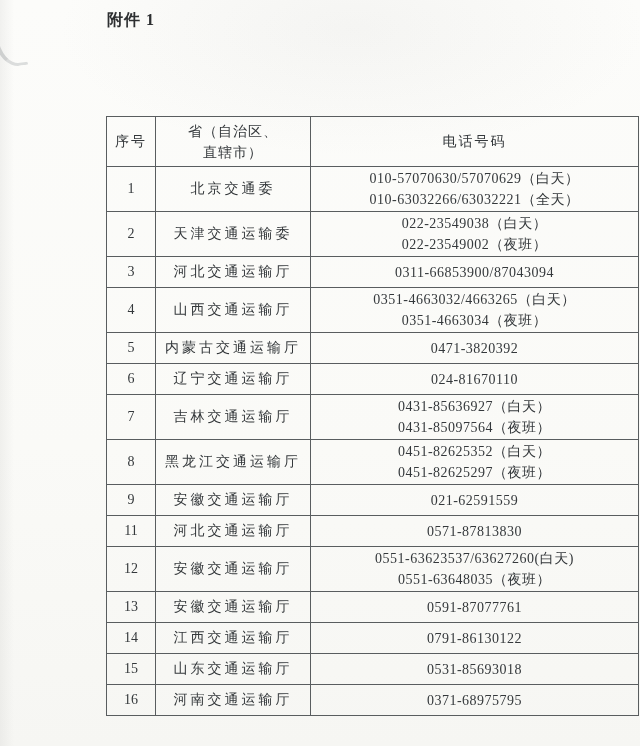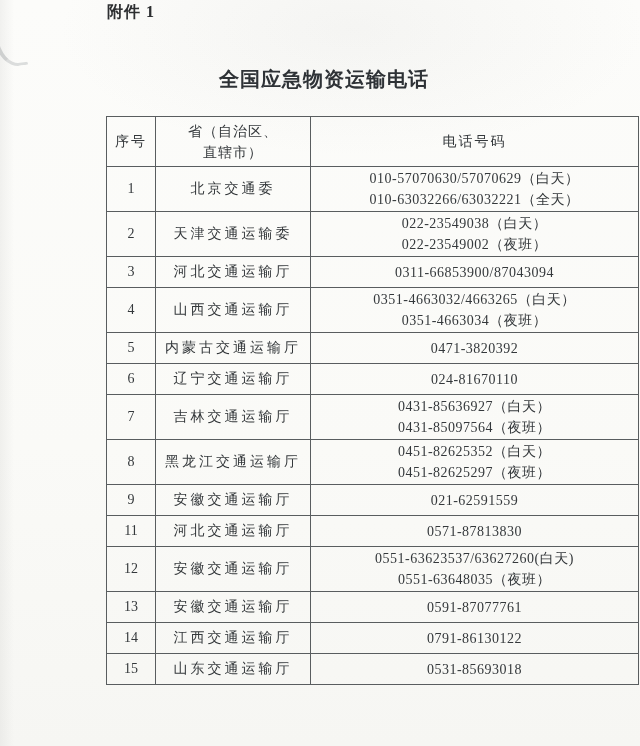--- a/index.html
+++ b/index.html
@@ -20,21 +20,21 @@
   }
   .scan-mark{
     position:absolute;left:-6px;top:6px;width:26px;height:58px;
     border-left:4px solid #c6c8c8;
     border-bottom:3px solid #d4d6d6;
     border-bottom-left-radius:22px 30px;
     opacity:.8;
     transform:rotate(-8deg);
   }
   .attachment{
-    position:absolute;left:83px;top:2px;
+    position:absolute;left:83px;top:10px;
     font-size:16px;font-weight:600;letter-spacing:1px;color:#2d2f31;padding-left:24px;
   }
   .title{
     position:absolute;left:58px;top:66px;width:532px;margin:0;
     text-align:center;font-size:20px;font-weight:bold;
     letter-spacing:1px;color:#2e3236;
   }
   table{
     position:absolute;left:58px;top:116px;width:532px;
     border-collapse:collapse;table-layout:fixed;margin-left:48px;
@@ -57,21 +57,20 @@
   td.c1{font-family:"Liberation Serif","DejaVu Serif",serif}
   td.c3 div{line-height:21px;letter-spacing:.5px}
   tr.single td.c3 div{line-height:29px}
 </style>
 </head>
 <body>
 
 <div class="page">
   <div class="scan-mark"></div>
   <div class="attachment">附件 1</div>
-  <h1 class="title">全国应急物资运输电话</h1>
 
   <table>
     <colgroup>
         <col class="w1">
         <col class="w2">
         <col class="w3">
       </colgroup>
     <thead>
       <tr>
         <th class="c1">序号</th>
@@ -178,15 +177,22 @@
             <div>0791-86130122</div>
           </td>
         </tr>
         <tr class="single">
           <td class="c1">15</td>
           <td class="c2">山东交通运输厅</td>
           <td class="c3">
             <div>0531-85693018</div>
           </td>
         </tr>
+        <tr class="single">
+          <td class="c1">16</td>
+          <td class="c2">河南交通运输厅</td>
+          <td class="c3">
+            <div>0371-68975795</div>
+          </td>
+        </tr>
       </tbody>
   </table>
 </div>
 
 </body></html>

